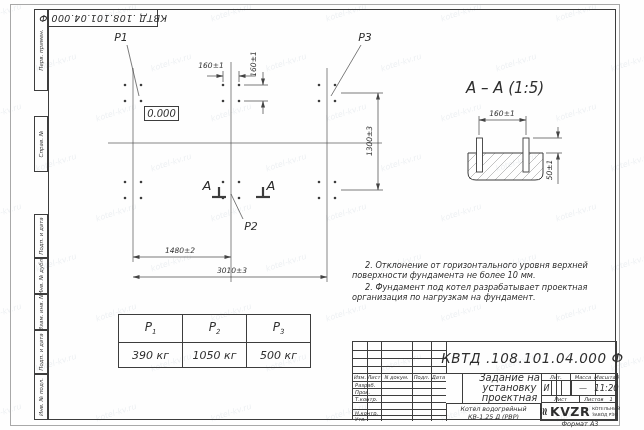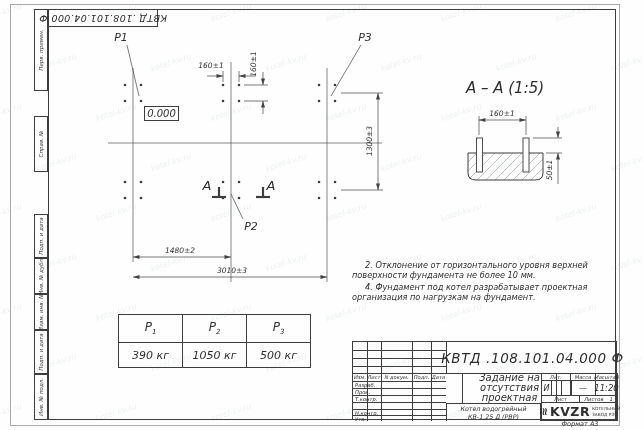--- a/index.html
+++ b/index.html
@@ -255,21 +255,21 @@
     </g>
     <text x="552" y="170" text-anchor="middle" font-size="7.5" transform="rotate(-90 552 170)">50±1</text>
   </svg>
 
   <div class="abs zerobox" style="left:144px;top:106px;width:35px;height:15px;">
     <span>0.000</span>
   </div>
 
   <div class="abs notes" style="left:352px;top:260px;width:264px;">
     <p>2. Отклонение от горизонтального уровня верхней поверхности фундамента не более 10 мм.</p>
-    <p>4. Фундамент под котел разрабатывает проектная организация по нагрузкам на фундамент.</p>
+    <p>2. Фундамент под котел разрабатывает проектная организация по нагрузкам на фундамент.</p>
   </div>
 
   <table class="abs loads" style="left:118px;top:314px;">
     <tbody>
         <tr>
       <td class="hd"><span>P</span><sub>1</sub></td>
       <td class="hd"><span>P</span><sub>2</sub></td>
       <td class="hd"><span>P</span><sub>3</sub></td>
     </tr>
     <tr>
@@ -307,21 +307,21 @@
     <div class="abs it" style="left:2px;top:40px;font-size:5.2px;">Разраб.</div>
     <div class="abs it" style="left:2px;top:47px;font-size:5.2px;">Пров.</div>
     <div class="abs it" style="left:2px;top:54px;font-size:5.2px;">Т.контр.</div>
     <div class="abs it" style="left:2px;top:67.5px;font-size:5.2px;">Н.контр.</div>
     <div class="abs it" style="left:2px;top:73.5px;font-size:5.2px;">Утв.</div>
 
     <div class="abs it" style="left:93px;top:0;width:172px;height:31px;border-left:1px solid #3d3d3d;display:flex;align-items:center;justify-content:center;font-size:13.5px;letter-spacing:.6px;white-space:nowrap;">КВТД .108.101.04.000 Ф</div>
 
     <div class="abs it" style="left:109px;top:31px;width:95px;height:30px;border-left:1px solid #3d3d3d;border-right:1px solid #3d3d3d;display:flex;flex-direction:column;align-items:center;justify-content:center;font-size:10px;line-height:1.0;">
       <span>Задание на</span>
-      <span>отсутствия</span>
+      <span>установку</span>
       <span>проектная</span>
     </div>
 
     <div class="abs it" style="left:93px;top:61px;width:95px;height:18px;border-left:1px solid #3d3d3d;border-right:1px solid #3d3d3d;border-top:1px solid #3d3d3d;display:flex;flex-direction:column;align-items:center;justify-content:center;font-size:6.3px;line-height:1.15;">
       <span>Котел водогрейный</span>
       <span>КВ-1,25 Д (РВР)</span>
     </div>
 
     <div class="cell it" style="left:188px;top:31px;width:30px;height:8px;font-size:5.2px;">Лит.</div>
     <div class="cell it" style="left:217px;top:31px;width:26px;height:8px;font-size:5.2px;">Масса</div>

